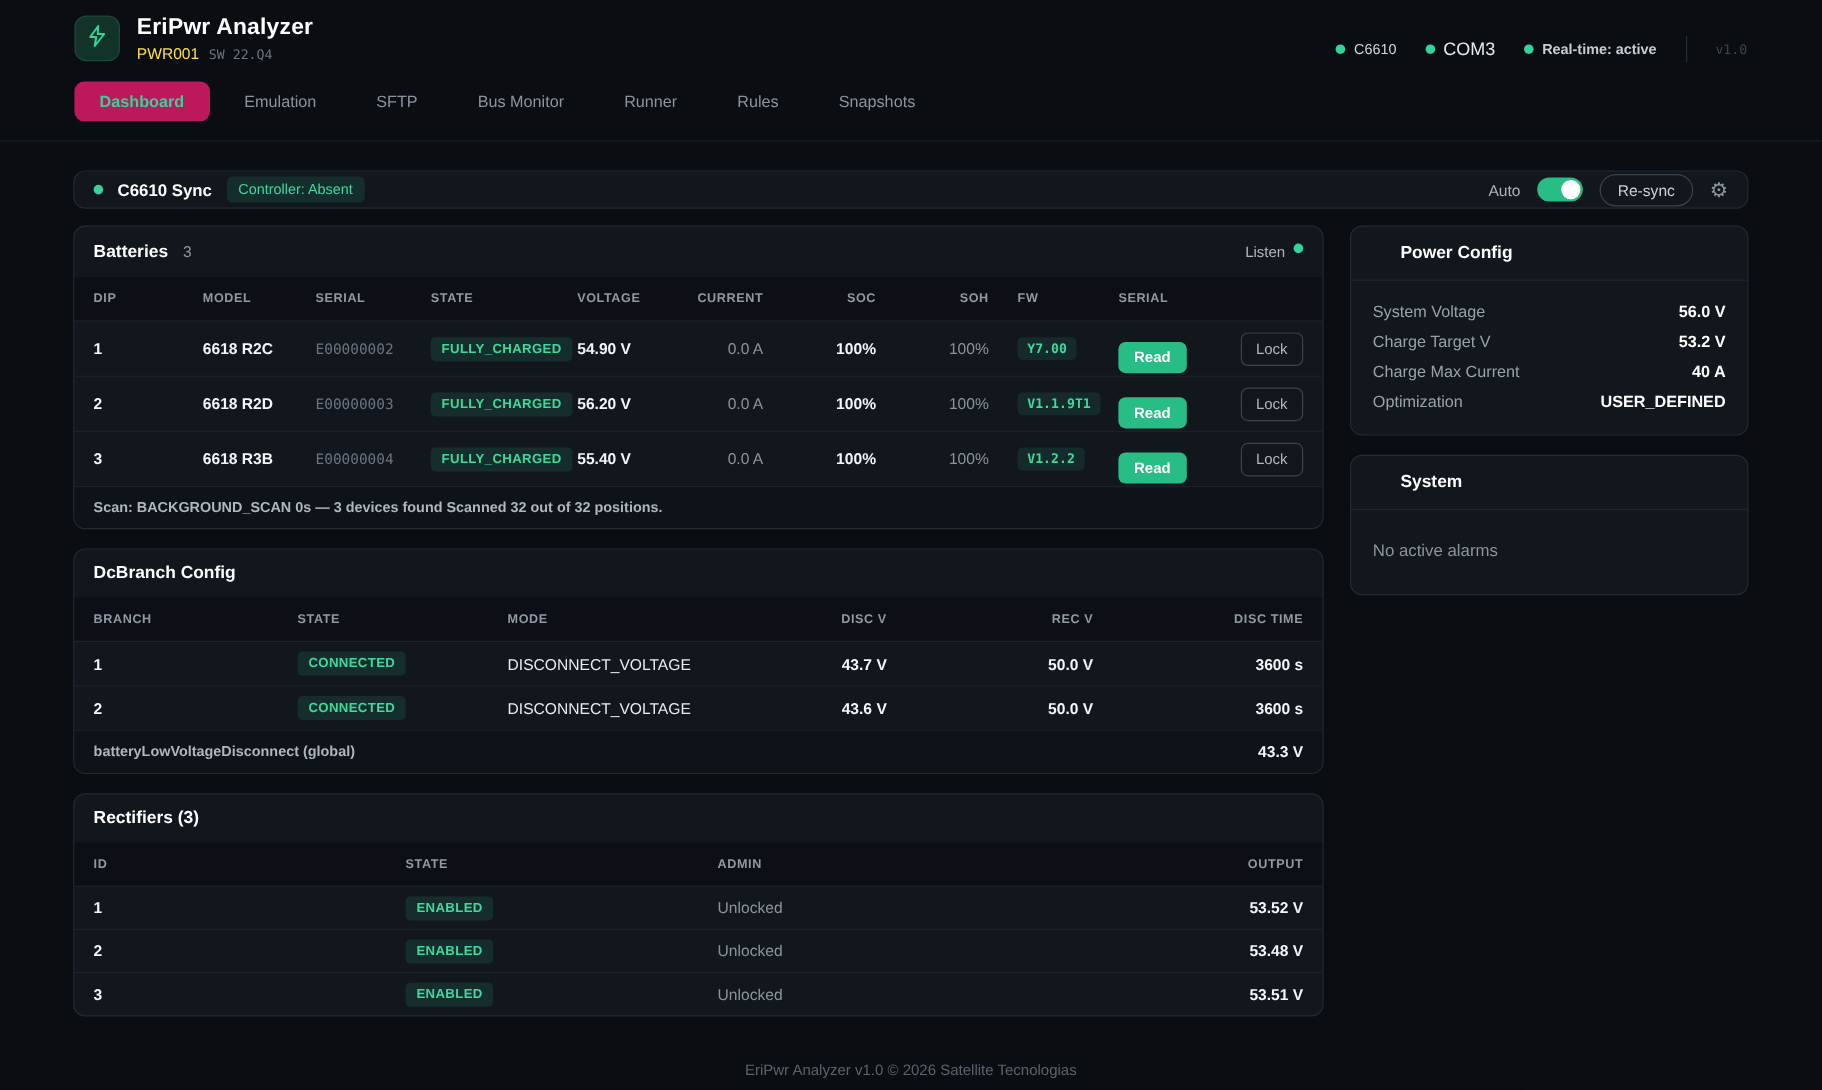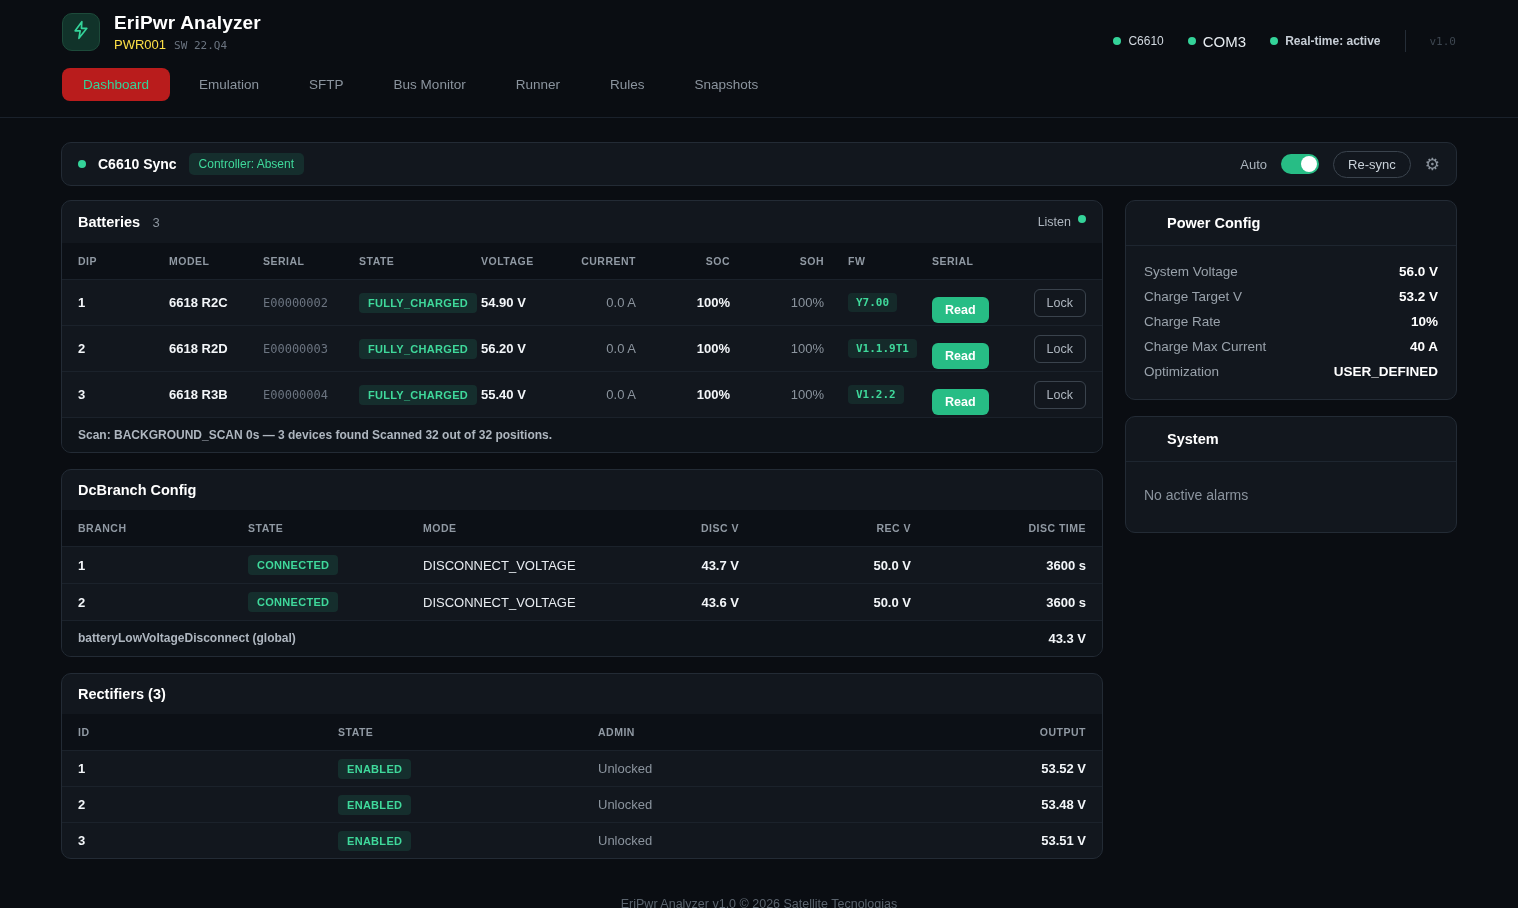--- a/index.html
+++ b/index.html
@@ -22,26 +22,26 @@
   .dot { width:8px; height:8px; border-radius:50%; background:#34d399; }
   .status-0 { font-size:12px; color:#d2d9e0; }
   .status-1 { font-size:15px; color:#e6ebf0; }
   .status-2 { font-size:12px; font-weight:bold; color:#c6cdd5; }
   .vdiv { width:1px; height:22px; background:#252d37; }
   .version { font-size:11px; color:#3d4650; }
 
   .nav { display:flex; gap:8px; margin-top:16px; padding-bottom:16px; }
   .tab { font-size:13.5px; color:#8b949e; padding:9px 21px; border-radius:8px;
     background:transparent; border:none; cursor:pointer; font-family:inherit; }
-  .tab.active { background:#b91c1c; color:#34d399; font-weight:normal; }
+  .tab.active { background:#be185d; color:#34d399; font-weight:bold; }
 
   
   .content { padding:24px 61px 0 61px; }
   .syncbar { background:#12171e; border:1px solid #232b35; border-radius:10px;
-    height:44px; display:flex; align-items:center; justify-content:space-between;
+    height:32px; display:flex; align-items:center; justify-content:space-between;
     padding:0 16px; margin-bottom:14px; }
   .sync-left { display:flex; align-items:center; gap:12px; }
   .sync-title { font-size:14px; font-weight:bold; color:#ffffff; }
   .badge-green { font-size:12px; color:#3fd99b; background:rgba(52,211,153,0.12);
     border-radius:5px; padding:4px 10px; }
   .sync-right { display:flex; align-items:center; gap:14px; }
   .auto-label { font-size:13px; color:#aab3bc; }
   .toggle { width:38px; height:20px; border-radius:10px; background:#27bd85;
     position:relative; cursor:pointer; }
   .toggle-knob { position:absolute; top:2px; right:2px; width:16px; height:16px;
@@ -331,24 +331,20 @@
         <div class="side-body">
           <div class="kv-row">
             <span class="kv-label">System Voltage</span>
             <span class="kv-value">56.0 V</span>
           </div>
           <div class="kv-row">
             <span class="kv-label">Charge Target V</span>
             <span class="kv-value">53.2 V</span>
           </div>
           <div class="kv-row">
-            <span class="kv-label">Charge Rate</span>
-            <span class="kv-value">10%</span>
-          </div>
-          <div class="kv-row">
             <span class="kv-label">Charge Max Current</span>
             <span class="kv-value">40 A</span>
           </div>
           <div class="kv-row">
             <span class="kv-label">Optimization</span>
             <span class="kv-value">USER_DEFINED</span>
           </div>
         </div>
       </div>
 

